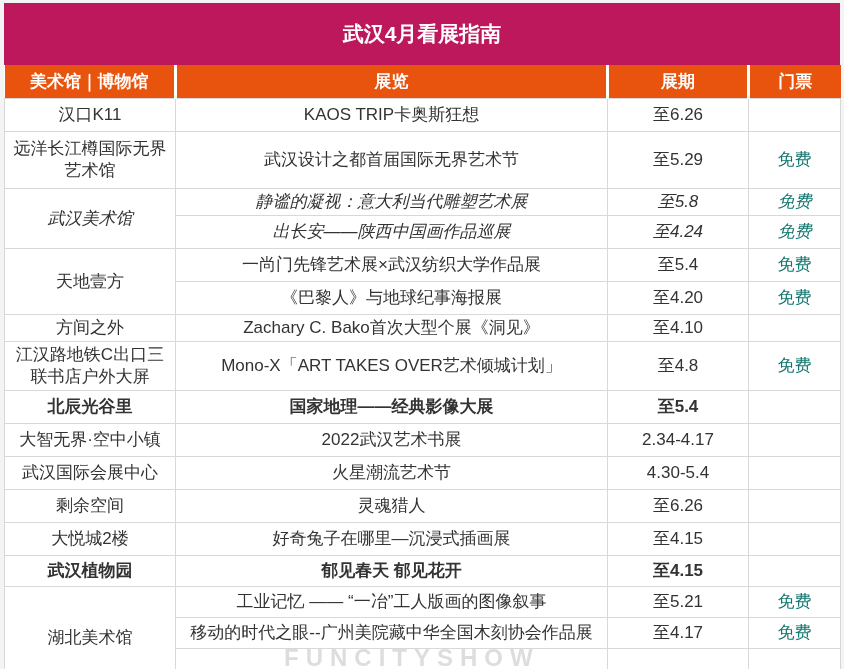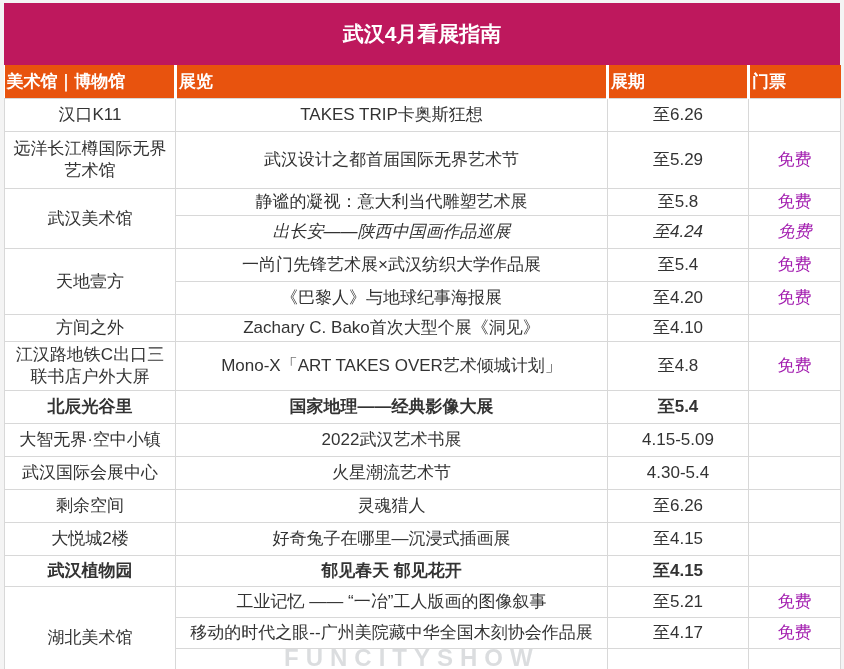--- a/index.html
+++ b/index.html
@@ -15,29 +15,29 @@
   }
   .banner .title{color:#fff;font-size:21px;font-weight:bold;line-height:1.25;}
   .banner .subtitle{color:#fff;font-size:15px;font-weight:bold;margin-top:4px;}
   table{border-collapse:collapse;table-layout:fixed;width:836px;background:#fff;}
   col.c-venue{width:171px;}
   col.c-exh{width:432px;}
   col.c-period{width:141px;}
   col.c-ticket{width:92px;}
   thead td{
     background:#e8530e;color:#fff;font-weight:bold;font-size:17px;
-    height:33px;border-left:3px solid #fff;padding:0 2px;
+    text-align:center;height:33px;border-left:3px solid #fff;padding:0 2px;
   }
   thead td:first-child{border-left:none;}
   tbody td{
     border:1px solid #d8d8d8;font-size:17px;color:#333;
     text-align:center;vertical-align:middle;padding:2px 6px;line-height:1.3;
     background:#fff;
   }
-  tbody td.free{color:#a21caf;}
+  tbody td.free{color:#0f766e;}
   .watermark{
     position:absolute;left:284px;top:644px;width:420px;
     color:#9aa0a6;opacity:0.35;font-size:24px;font-weight:bold;
     letter-spacing:7px;white-space:nowrap;pointer-events:none;
   }
 </style>
 </head>
 <body>
 
 <div class="page">
@@ -57,31 +57,31 @@
       <tr>
         <td>美术馆｜博物馆</td>
         <td>展览</td>
         <td>展期</td>
         <td>门票</td>
       </tr>
     </thead>
     <tbody>
       <tr style="height:33px;">
         <td>汉口K11</td>
-        <td>TAKES TRIP卡奥斯狂想</td>
+        <td>KAOS TRIP卡奥斯狂想</td>
         <td>至6.26</td>
         <td></td>
       </tr>
       <tr style="height:57px;">
         <td>远洋长江樽国际无界艺术馆</td>
         <td>武汉设计之都首届国际无界艺术节</td>
         <td>至5.29</td>
         <td class="free">免费</td>
       </tr>
-      <tr style="height:26px;">
+      <tr style="height:26px;font-style:italic;">
         <td rowspan="2">武汉美术馆</td>
         <td>静谧的凝视：意大利当代雕塑艺术展</td>
         <td>至5.8</td>
         <td class="free">免费</td>
       </tr>
       <tr style="height:33px;font-style:italic;">
         <td>出长安——陕西中国画作品巡展</td>
         <td>至4.24</td>
         <td class="free">免费</td>
       </tr>
@@ -110,21 +110,21 @@
       </tr>
       <tr style="height:33px;font-weight:bold;">
         <td>北辰光谷里</td>
         <td>国家地理——经典影像大展</td>
         <td>至5.4</td>
         <td></td>
       </tr>
       <tr style="height:33px;">
         <td>大智无界·空中小镇</td>
         <td>2022武汉艺术书展</td>
-        <td>4.15-5.09</td>
+        <td>2.34-4.17</td>
         <td></td>
       </tr>
       <tr style="height:33px;">
         <td>武汉国际会展中心</td>
         <td>火星潮流艺术节</td>
         <td>4.30-5.4</td>
         <td></td>
       </tr>
       <tr style="height:33px;">
         <td>剩余空间</td>

